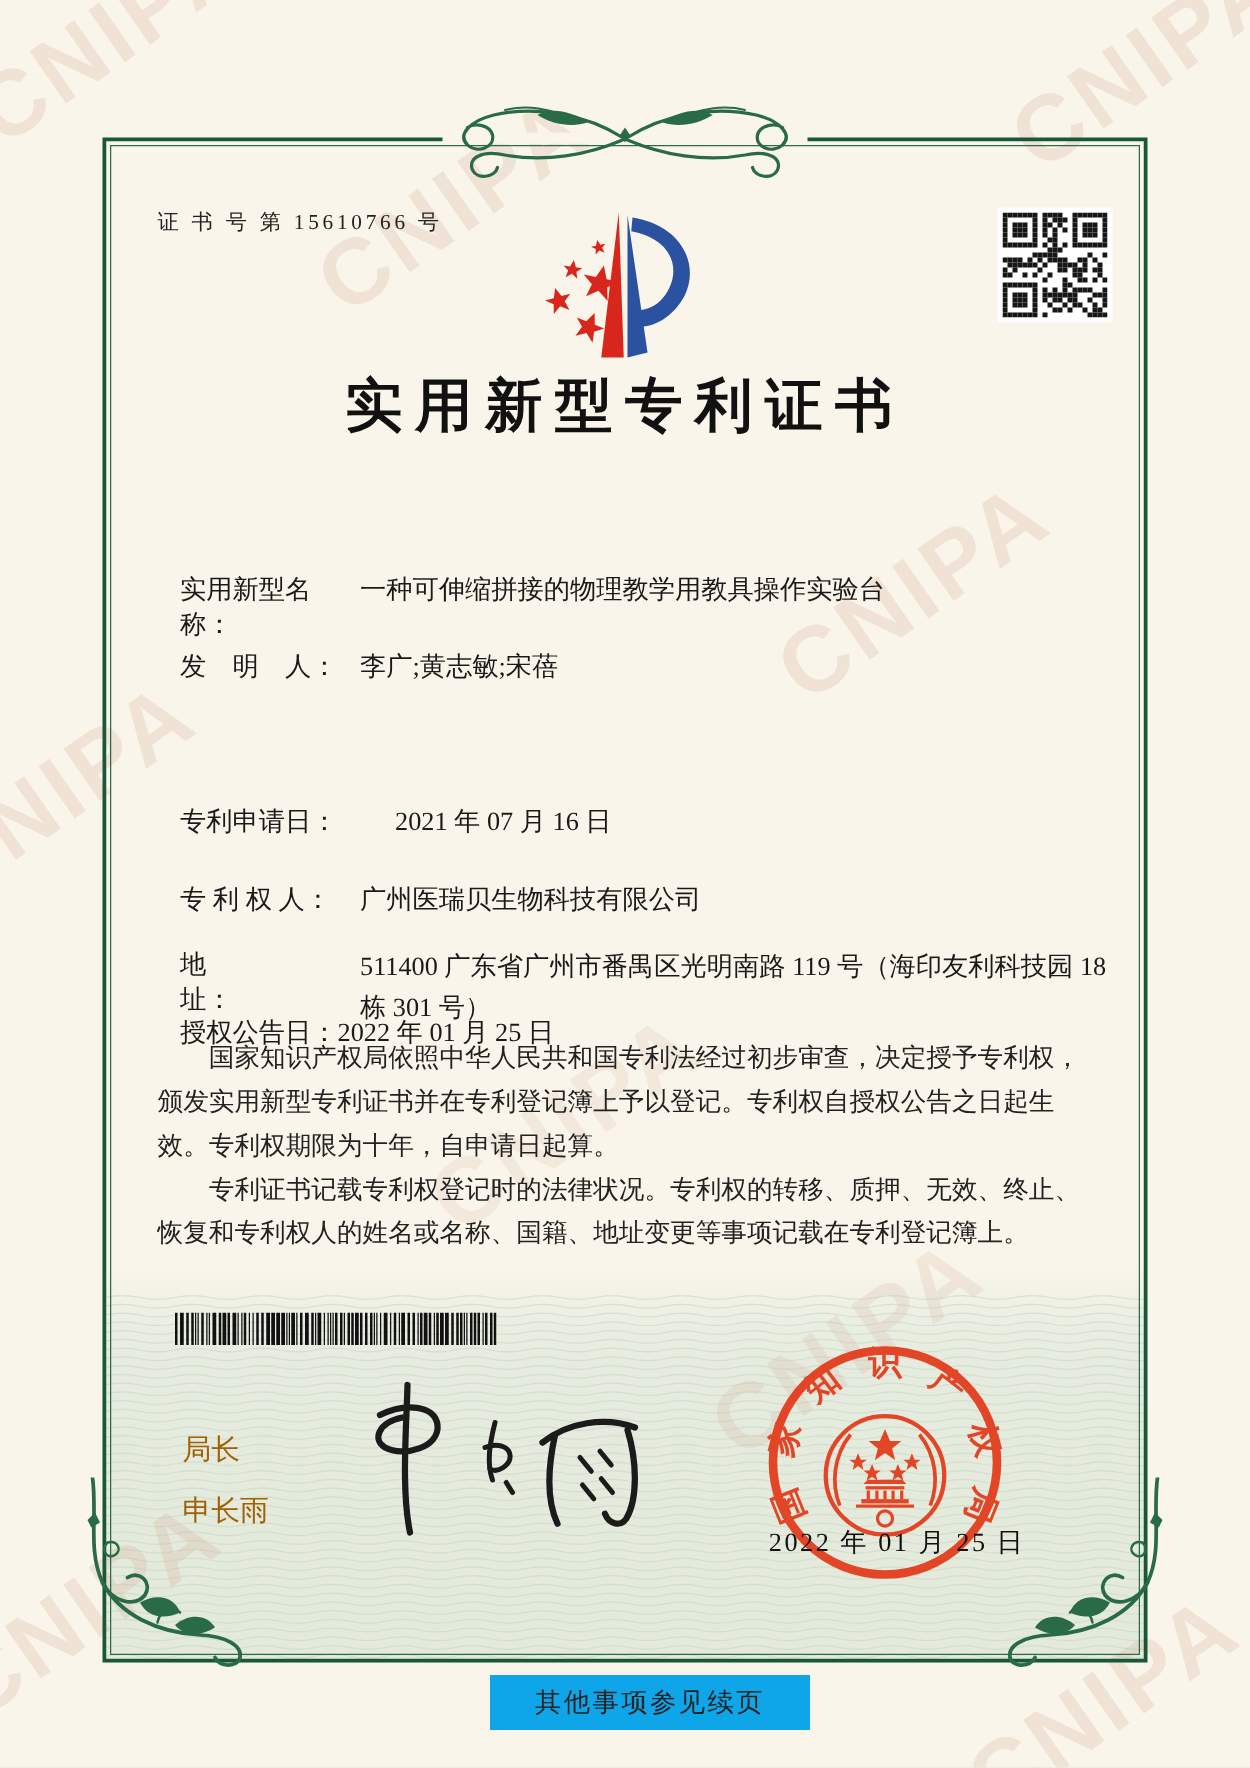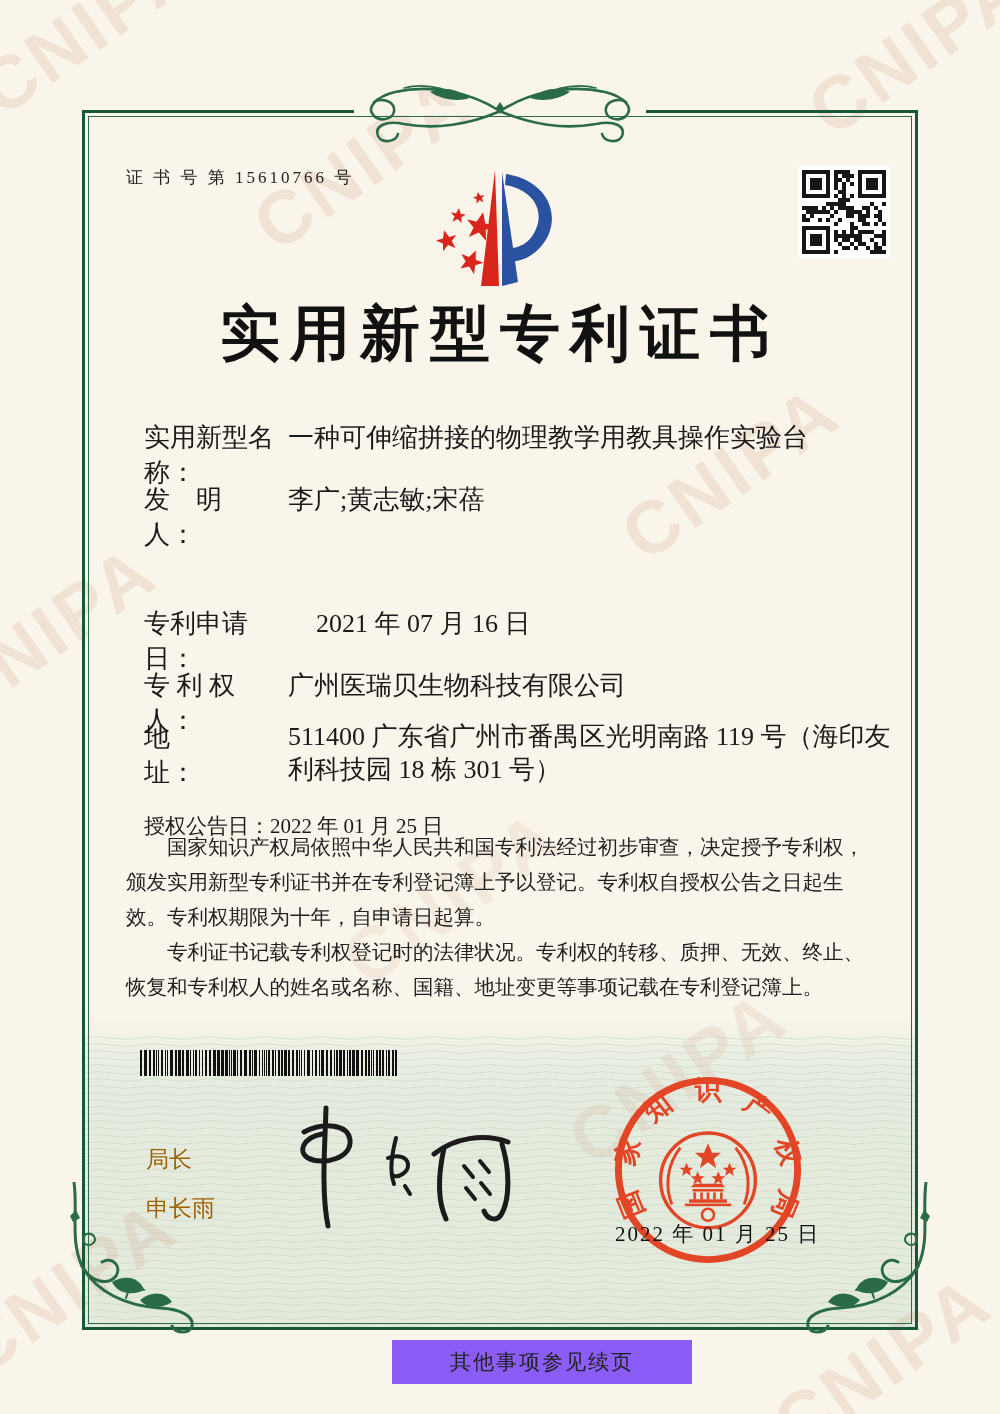--- a/index.html
+++ b/index.html
@@ -32,24 +32,24 @@
   .ornament{position:absolute;z-index:5;pointer-events:none;}
   
   .cert-no{
     position:absolute;left:126px;top:166px;font-size:17px;letter-spacing:3px;z-index:6;color:#222;
   }
   .logo{position:absolute;left:424px;top:164px;z-index:6;}
   .qr-box{position:absolute;left:798px;top:166px;width:92px;height:92px;background:#ffffff;z-index:6;}
   .qr-box svg{position:absolute;left:4px;top:4px;}
   .title{
     position:absolute;left:0;top:294px;width:1000px;text-align:center;z-index:6;
-    font-size:60px;font-weight:bold;letter-spacing:10px;color:#111;
+    font-size:46px;font-weight:bold;letter-spacing:10px;color:#111;
   }
   
-  .field{position:absolute;left:144px;z-index:6;font-size:26px;display:flex;color:#1a1a1a;}
+  .field{position:absolute;left:144px;z-index:6;font-size:21px;display:flex;color:#1a1a1a;margin-top:37px;}
   .field .lbl{width:140px;flex:none;}
   .field .val{margin-left:4px;}
   .f-addr .val{width:606px;line-height:33px;}
   .grant-row{position:absolute;left:144px;top:812px;width:740px;z-index:6;font-size:21px;display:flex;color:#1a1a1a;}
   .grant-row .g2{margin-left:86px;display:flex;}
   
   .paras{
     position:absolute;left:126px;top:830px;width:752px;z-index:6;
     font-size:20.5px;line-height:35px;color:#222;
   }
@@ -61,22 +61,22 @@
   .signer div{margin-bottom:18px;}
   .signature{position:absolute;left:268px;top:1100px;z-index:7;}
   .seal{position:absolute;left:596px;top:1058px;z-index:5;opacity:.93;}
   .seal-date{
     position:absolute;left:615px;top:1220px;z-index:7;font-size:21px;letter-spacing:2px;color:#111;
   }
   .page-info{
     position:absolute;left:0;top:1288px;width:950px;text-align:center;z-index:6;font-size:19px;color:#222;letter-spacing:1px;
   }
   .cont-note{
-    position:absolute;left:392px;top:1340px;width:300px;height:44px;z-index:6;
-    background:#8b5cf6;display:flex;align-items:center;justify-content:center;
+    position:absolute;left:392px;top:1340px;width:256px;height:44px;z-index:6;
+    background:#0ea5e9;display:flex;align-items:center;justify-content:center;
     font-size:21px;letter-spacing:2px;color:#222;
   }
   .seal-char{font-size:31px;font-weight:bold;fill:#e23a1a;font-family:"Liberation Serif",serif;}
 </style>
 </head>
 <body>
 
 <div class="page">
 
   <div class="wm" style="left:-35px;top:-15px;">CNIPA</div>

